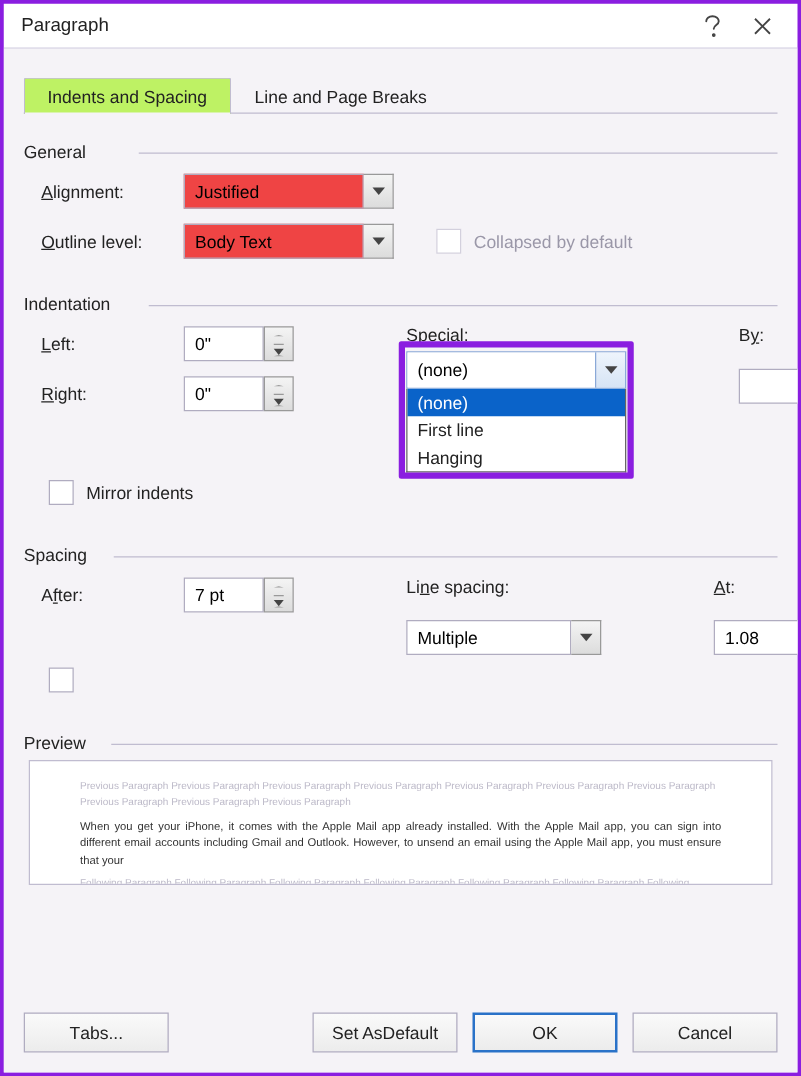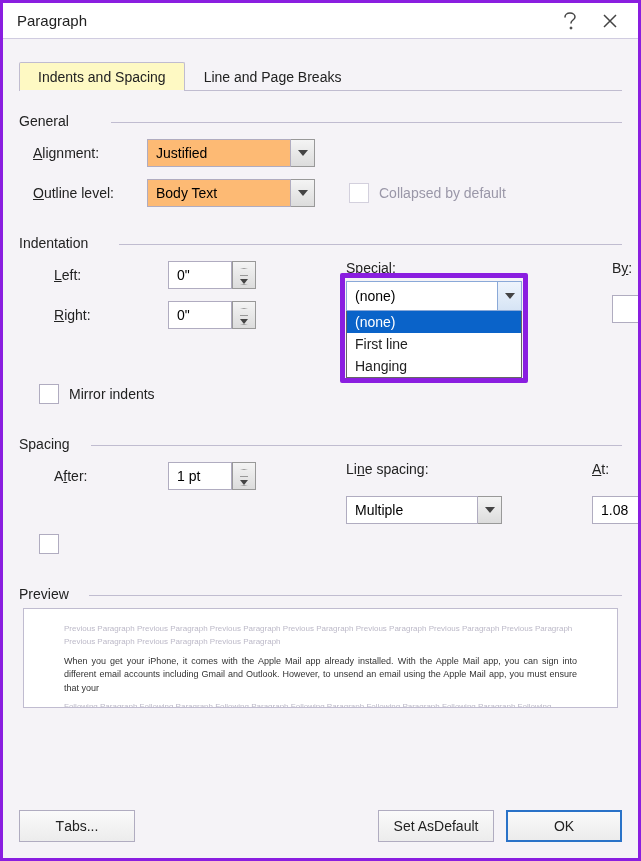--- a/index.html
+++ b/index.html
@@ -5,45 +5,45 @@
 * { box-sizing: border-box; margin: 0; padding: 0; font-family: "Segoe UI", Tahoma, sans-serif; }
 body { background: #fff; width: 641px; height: 861px; border: 3px solid #8a1ee0; overflow: hidden; }
 .titlebar { display: flex; align-items: center; height: 36px; padding: 0 8px 0 14px; border-bottom: 1px solid #d0cce0; }
 .titlebar .title { flex: 1; font-size: 15px; color: #222; }
 .titlebar .tbtn { width: 40px; height: 36px; display: flex; align-items: center; justify-content: center; color: #444; cursor: pointer; }
 .titlebar .tbtn svg { stroke: #444; }
 .dlg { padding: 10px 16px 16px 16px; background: #f5f3f7; height: calc(100% - 36px); display: flex; flex-direction: column; }
 .tabs { display: flex; align-items: flex-end; height: 34px; position: relative; margin-top: 8px; }
 .tabs::after { content: ""; position: absolute; left: 0; right: 0; bottom: 0; height: 1px; background: #c0bcd0; }
 .tab { padding: 6px 18px; font-size: 14px; color: #222; border: 1px solid transparent; border-bottom: none; position: relative; z-index: 2; cursor: pointer; }
-.tab.active { border-color: #c0bcd0; background: #fef9c3; border-top-left-radius: 2px; border-top-right-radius: 2px; }
+.tab.active { border-color: #c0bcd0; background: #bef264; border-top-left-radius: 2px; border-top-right-radius: 2px; }
 .tab.active::after { content: ""; position: absolute; left: 0; right: 0; bottom: -1px; height: 2px; background: #f5f3f7; }
 .section { margin-top: 22px; }
 .section-title { font-size: 14px; color: #222; padding-bottom: 2px; }
 .section-rule { border: none; border-top: 1px solid #c0bcd0; margin-left: 92px; margin-top: -9px; }
 .section.indentation .section-rule { margin-left: 100px; }
 .section.spacing .section-rule { margin-left: 72px; }
 .section.preview .section-rule { margin-left: 70px; }
 .rows { padding: 10px 0 0 14px; }
 .row { display: flex; align-items: center; height: 40px; }
 .lbl { width: 114px; font-size: 14px; color: #222; }
 .lbl .u { text-decoration: underline; }
 .combo { display: flex; width: 168px; height: 28px; }
-.combo .cval { flex: 1; border: 1px solid #b0acc0; background: #fdba74; padding: 0 8px; font-size: 14px; display: flex; align-items: center; }
+.combo .cval { flex: 1; border: 1px solid #b0acc0; background: #ef4444; padding: 0 8px; font-size: 14px; display: flex; align-items: center; }
 .combo .cbtn, .spin .sbtns { width: 24px; border: 1px solid #999; background: linear-gradient(#f4f4f4,#dcdcdc); border-left: none; display: flex; align-items: center; justify-content: center; cursor: pointer; }
 .chkrow { display: flex; align-items: center; gap: 10px; margin-left: 6px; }
 .chk { width: 20px; height: 20px; border: 1px solid #b0acc0; background: #fff; }
 .chklbl { font-size: 14px; color: #222; }
 .chklbl.dis { color: #9a97a8; }
 .spin { display: flex; width: 88px; height: 28px; }
 .spin .sval { flex: 1; border: 1px solid #b0acc0; background: #fff; padding: 0 8px; font-size: 14px; display: flex; align-items: center; }
 .spin .sbtns { flex-direction: column; border-left: 1px solid #999; }
 .spin .sbtns div { flex:1; display:flex; align-items:center; justify-content:center; }
 .spin .sbtns div:first-child { border-bottom:1px solid #999; }
-.col2 { display:flex; gap: 90px; margin-left: 21px; }
+.col2 { display:flex; gap: 90px; }
 .colA { width: 230px; }
 .colB { flex:1; }
 .colC { width: 110px; }
 .sublbl { font-size:14px; color:#222; height: 26px; display:flex; align-items:center; }
 .sublbl .u { text-decoration: underline; }
 .special-wrap { position: relative; }
 .special-hl { position:absolute; left:-6px; top:-8px; width:188px; height:110px; border:5px solid #8a1ee0; border-radius:2px; z-index:10; pointer-events:none; }
 .special-combo { display:flex; width:176px; height:30px; border:1px solid #8aa9d8; }
 .special-combo .cval { flex:1; background:#fff; padding:0 8px; font-size:14px; display:flex; align-items:center; }
 .special-combo .cbtn { width:24px; border-left:1px solid #8aa9d8; background:linear-gradient(#eef4fc,#d6e4f5); display:flex; align-items:center; justify-content:center; cursor:pointer; }
@@ -191,21 +191,21 @@
 
   <div class="section spacing">
     <div class="section-title">Spacing</div>
     <hr class="section-rule">
     <div class="rows">
       <div class="col2">
         <div class="colA">
           <div class="row">
             <div class="lbl">A<span class="u">f</span>ter:</div>
             <div class="spin">
-              <div class="sval">1 pt</div>
+              <div class="sval">7 pt</div>
               <div class="sbtns">
                   <div>
                     <div class="tri-up-s"></div>
                   </div>
                   <div>
                     <div class="tri-down-s"></div>
                   </div>
                 </div>
             </div>
           </div>
@@ -245,15 +245,16 @@
       <div class="body">When you get your iPhone, it comes with the Apple Mail app already installed. With the Apple Mail app, you can sign into different email accounts including Gmail and Outlook. However, to unsend an email using the Apple Mail app, you must ensure that your</div>
       <div class="ghost">Following Paragraph Following Paragraph Following Paragraph Following Paragraph Following Paragraph Following Paragraph Following Paragraph Following Paragraph Following Paragraph Following Paragraph Following Paragraph Following Paragraph Following Paragraph Following Paragraph Following Paragraph Following Paragraph Following Paragraph Following</div>
     </div>
   </div>
 
   <div class="btnrow">
     <div class="btn"><span class="u">T</span>abs...</div>
     <div class="spacer"></div>
     <div class="btn">Set As <span class="u">D</span>efault</div>
     <div class="btn default">OK</div>
+    <div class="btn">Cancel</div>
   </div>
 
 </div>
 
 </body></html>

